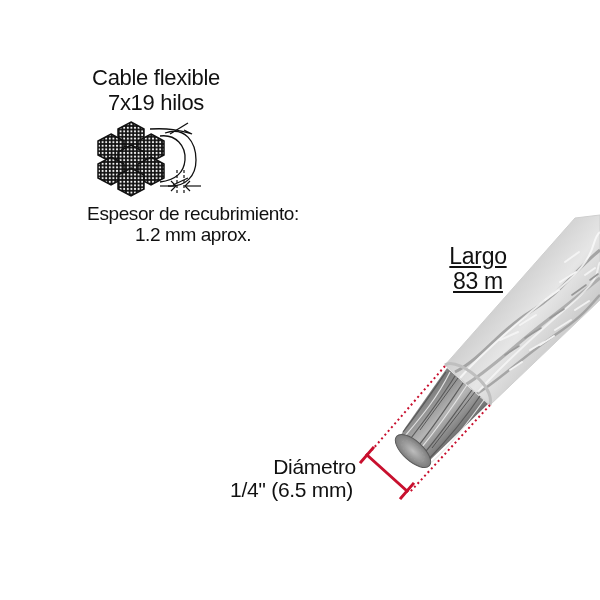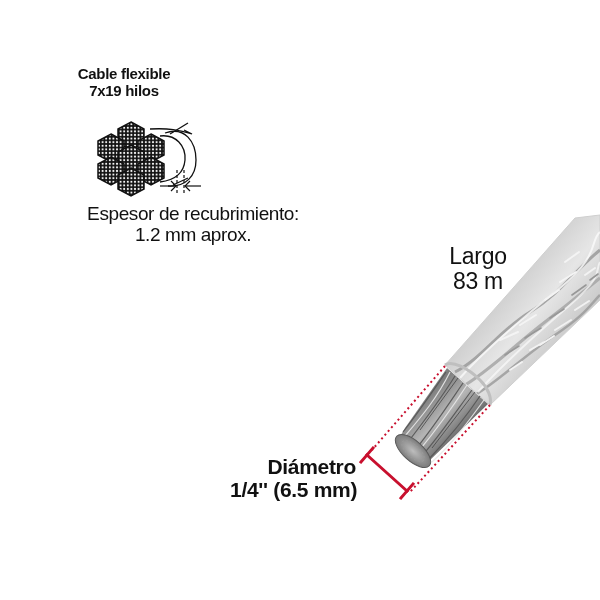--- a/index.html
+++ b/index.html
@@ -17,50 +17,51 @@
     }
     .label {
       position: absolute;
       text-align: center;
       line-height: 1.12;
       color: #111111;
     }
     .label .line { display: block; white-space: nowrap; }
 
     #title-label {
-      left: 24px;
+      left: 56px;
       top: 66px;
       width: 200px;
-      font-size: 15px;
-      font-weight: bold;
+      font-size: 22px;
+      font-weight: normal;
       letter-spacing: -0.3px;
     }
     #coating-label {
       left: 48px;
       top: 203px;
       width: 290px;
       font-size: 19px;
       font-weight: normal;
       letter-spacing: -0.4px;
     }
     #length-label {
       left: 428px;
       top: 244px;
       width: 100px;
       font-size: 23px;
       font-weight: normal;
       letter-spacing: -0.3px;
       line-height: 1.08;
+      text-decoration: underline;
     }
     #diameter-label {
       left: 230px;
       top: 455px;
       width: 160px;
       font-size: 21px;
-      font-weight: bold;
+      font-weight: normal;
       letter-spacing: -0.3px;
       line-height: 1.1;
     }
     #diameter-label .dia-title { text-align: right; padding-right: 34px; }
     #diameter-label .dia-value { text-align: left; padding-right: 14px; }
 
     svg.layer {
       position: absolute;
       left: 0;
       top: 0;

